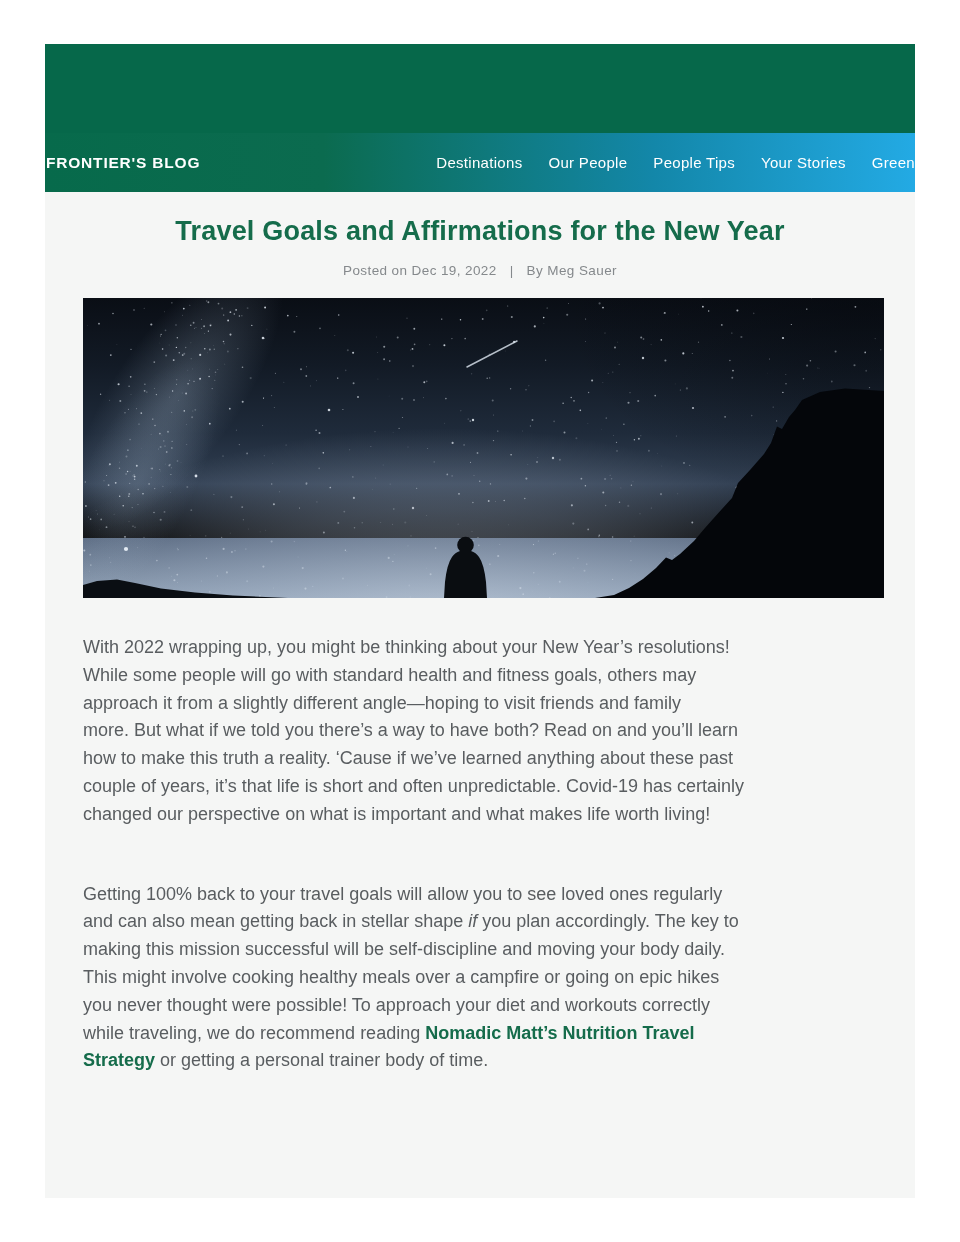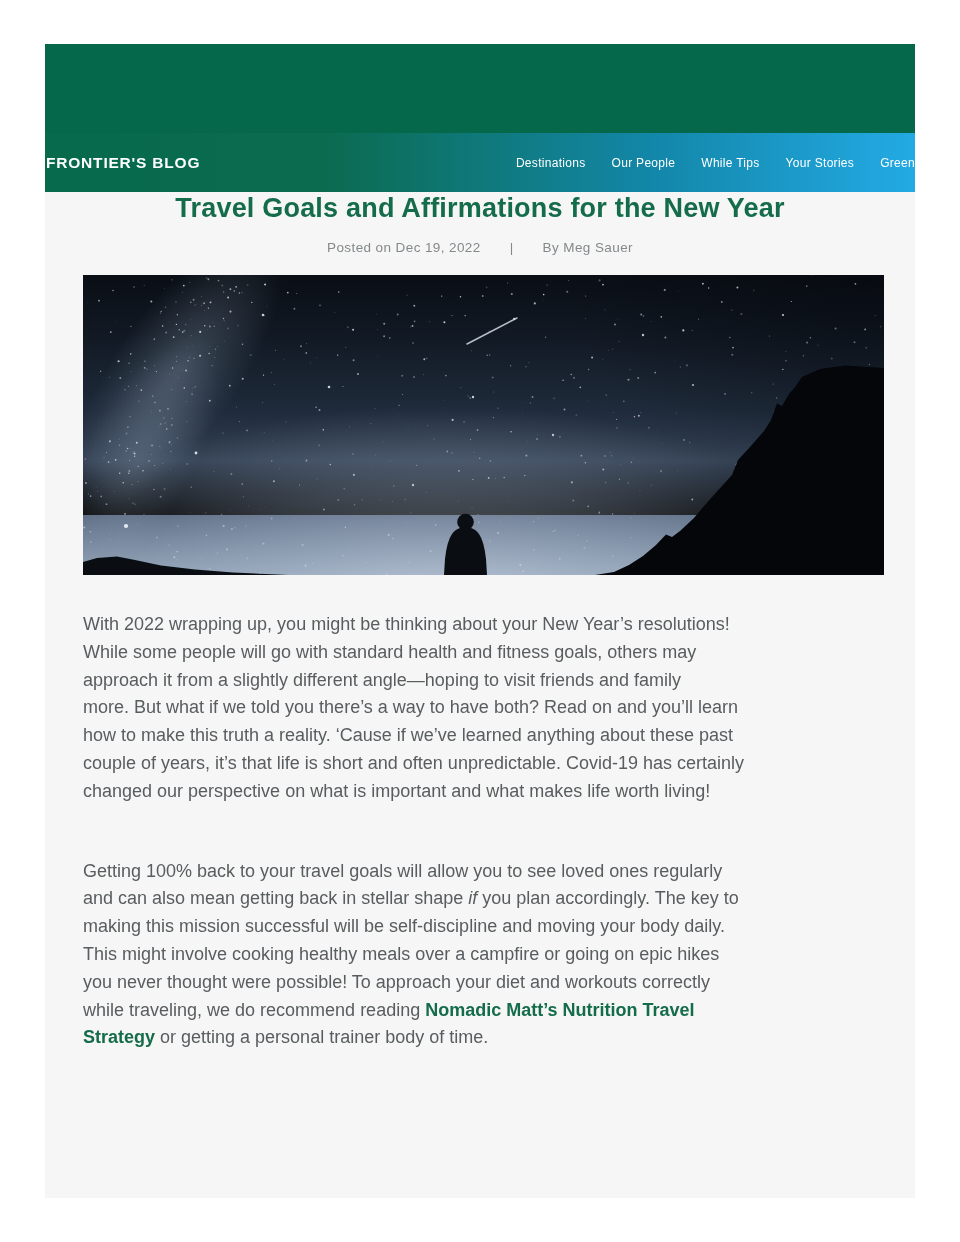--- a/index.html
+++ b/index.html
@@ -7,26 +7,26 @@
   .viewport{position:relative;width:795px;height:1242px;background:#ffffff;}
 
   .card{position:absolute;left:45px;top:44px;width:870px;height:1154px;overflow:hidden;background:#f5f6f5;}
 
   .banner{height:89px;background:#06684a;}
   .navbar{height:59px;display:flex;align-items:center;justify-content:space-between;
           background:linear-gradient(90deg,#076a4b 0%,#0b6b4f 32%,#1387a9 70%,#23aae4 100%);
           overflow:hidden;white-space:nowrap;}
   .brand{color:#ffffff;font-weight:bold;font-size:15.5px;letter-spacing:.8px;padding-left:1px;flex:0 0 auto;}
   .nav-links{display:flex;gap:26px;align-items:center;flex:0 0 auto;}
-  .nav-links a{color:#ffffff;font-size:12px;letter-spacing:.3px;text-decoration:none;cursor:pointer;text-align:center;}
-
-  .content{}
+  .nav-links a{color:#ffffff;font-size:15px;letter-spacing:.3px;text-decoration:none;cursor:pointer;text-align:center;}
+
+  .content{padding-top:23px;}
   h1.post-title{margin:0 0 16px;text-align:center;color:#156c4b;font-size:27px;line-height:32px;
                 font-weight:bold;letter-spacing:.2px;}
-  .meta{display:flex;justify-content:center;align-items:center;gap:29px;color:#85898c;
+  .meta{display:flex;justify-content:center;align-items:center;gap:13px;color:#85898c;
         font-size:13.5px;letter-spacing:.4px;margin:12px 0 20px;}
 
   .hero{display:block;margin:0 31px 0 38px;width:801px;height:300px;}
 
   .body-copy{margin:0 32px 0 38px;color:#595d60;font-size:18px;line-height:27.8px;}
   .body-copy p{margin:0 0 52px;white-space:pre-line;}
   .body-copy p:first-child{margin-top:36px;}
   .body-copy em{font-style:italic;}
   .inline-link{color:#156c4b;font-weight:bold;text-decoration:none;cursor:pointer;}
 </style>
@@ -36,21 +36,21 @@
 <div class="viewport">
   <div class="card">
 
     <div class="banner"></div>
 
     <div class="navbar">
       <div class="brand">FRONTIER'S BLOG</div>
       <nav class="nav-links">
         <a>Destinations</a>
         <a>Our People</a>
-        <a>While Tips</a>
+        <a>People Tips</a>
         <a>Your Stories</a>
         <a>Green</a>
       </nav>
     </div>
 
     <div class="content">
       <h1 class="post-title">Travel Goals and Affirmations for the New Year</h1>
 
       <div class="meta">
         <span>Posted on Dec 19, 2022</span>

